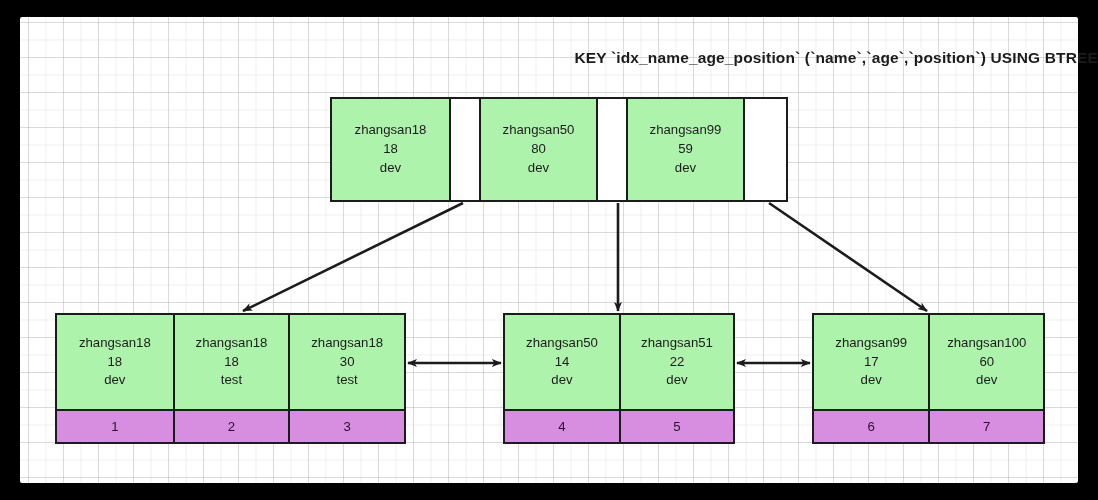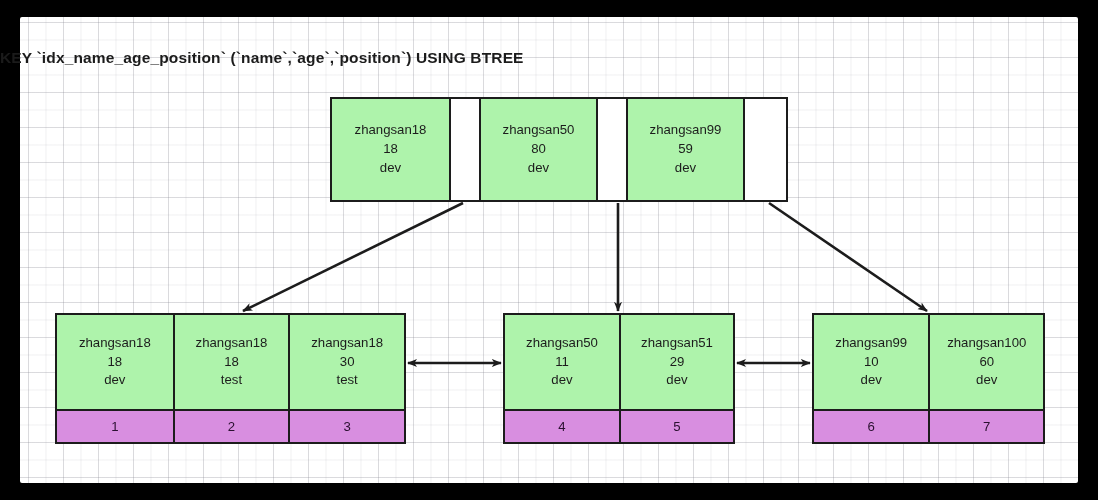--- a/index.html
+++ b/index.html
@@ -51,21 +51,21 @@
     background-position: 8px 5px, 8px 5px, 8px 5px, 8px 5px;
     pointer-events: none;
   }
 
   
   #title {
     position: absolute;
     left: 0;
     top: 49px;
     width: 1098px;
-    text-align: left;
+    text-align: right;
     font-size: 15.5px;
     font-weight: bold;
     color: #1b1b1b;
     letter-spacing: 0.15px;
     white-space: pre;
   }
 
   
   #arrows {
     position: absolute;
@@ -225,40 +225,40 @@
       <div class="pk">1</div>
       <div class="pk">2</div>
       <div class="pk">3</div>
     </div>
   </div>
 
   <div class="node" id="leaf-2">
     <div class="rowcells">
       <div class="cell key">
         <span>zhangsan50</span>
-        <span>11</span>
+        <span>14</span>
         <span>dev</span>
       </div>
       <div class="cell key">
         <span>zhangsan51</span>
-        <span>29</span>
+        <span>22</span>
         <span>dev</span>
       </div>
     </div>
     <div class="pk-row">
       <div class="pk">4</div>
       <div class="pk">5</div>
     </div>
   </div>
 
   <div class="node" id="leaf-3">
     <div class="rowcells">
       <div class="cell key">
         <span>zhangsan99</span>
-        <span>10</span>
+        <span>17</span>
         <span>dev</span>
       </div>
       <div class="cell key">
         <span>zhangsan100</span>
         <span>60</span>
         <span>dev</span>
       </div>
     </div>
     <div class="pk-row">
       <div class="pk">6</div>

